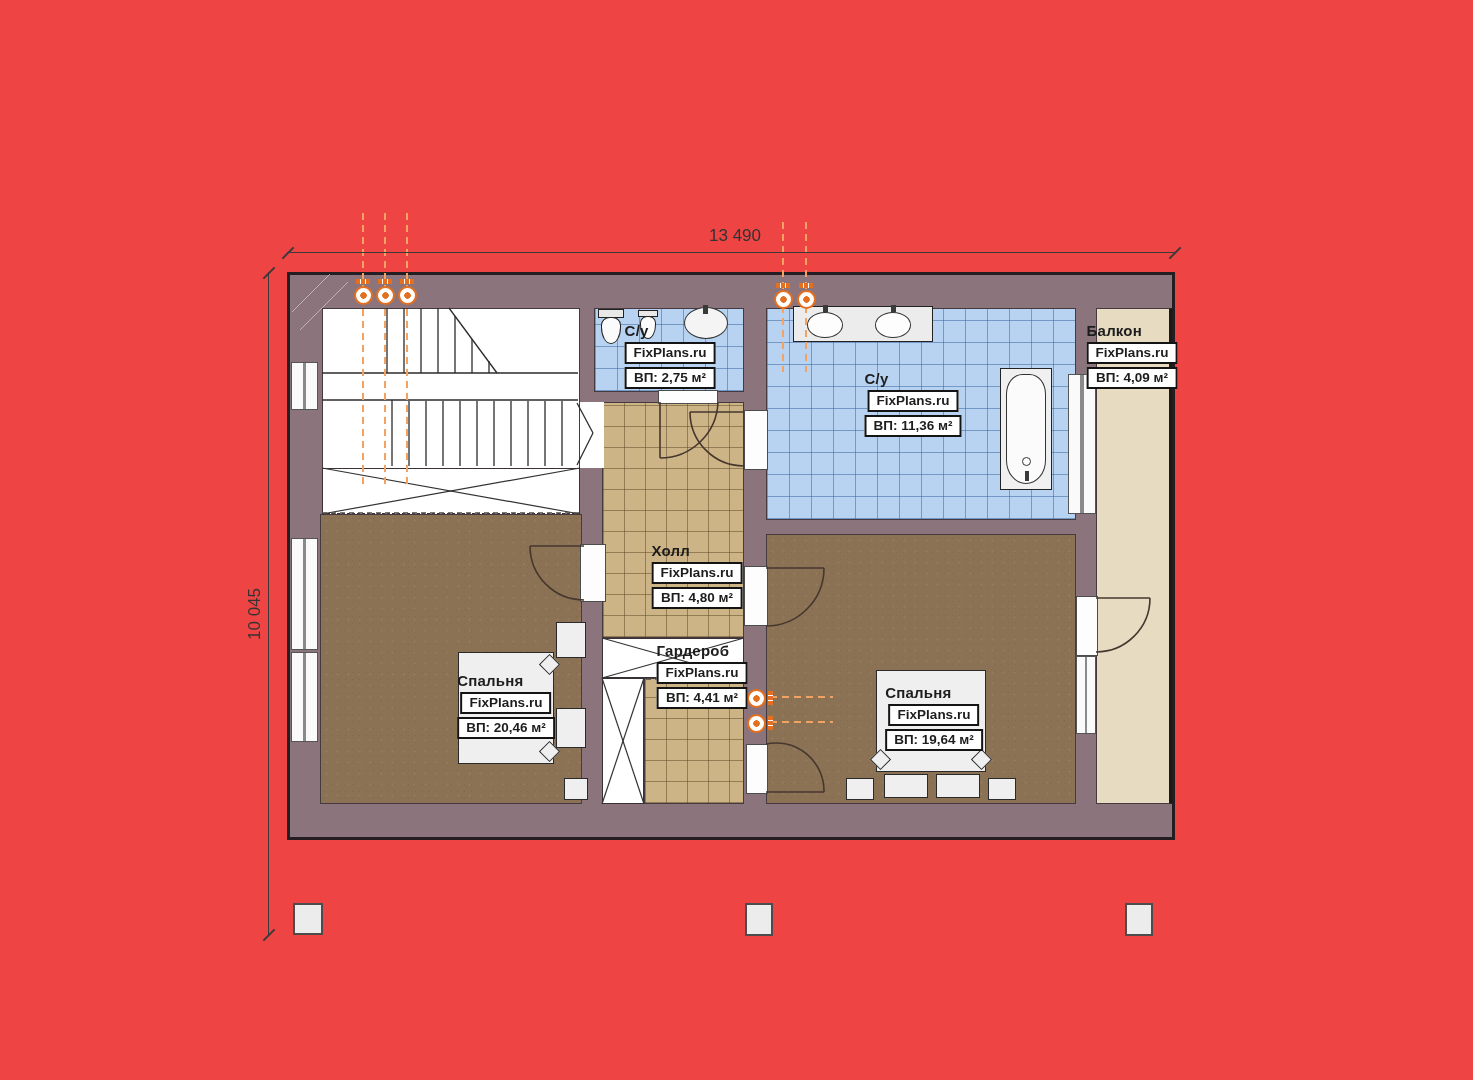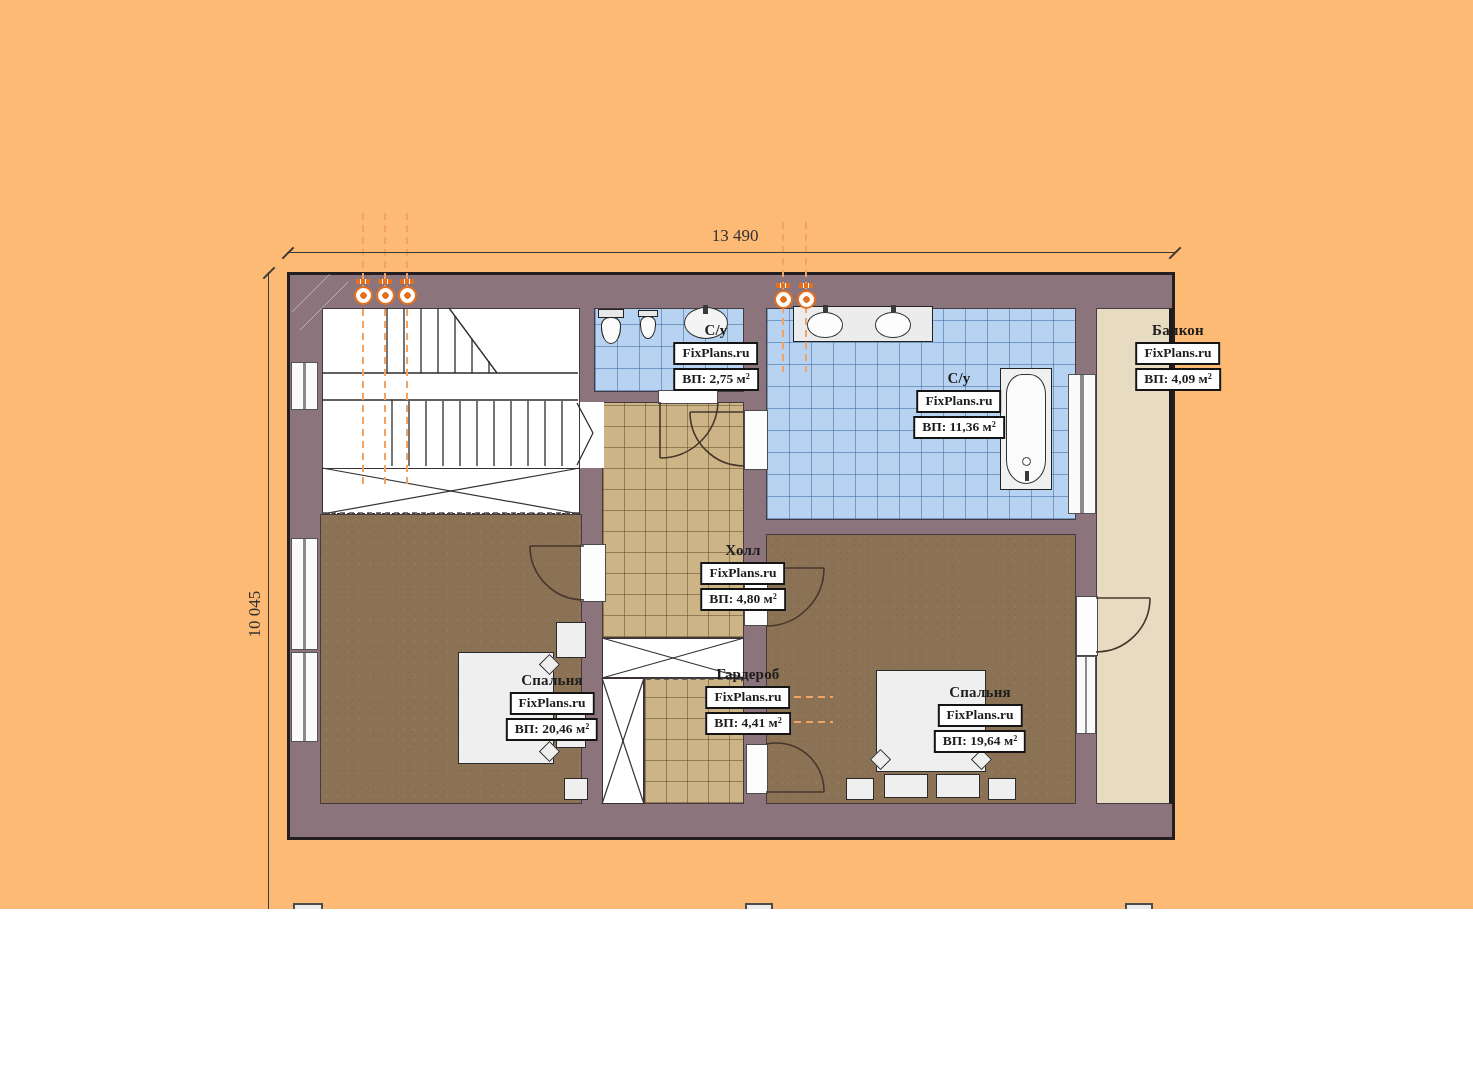--- a/index.html
+++ b/index.html
@@ -1,17 +1,17 @@
 <!DOCTYPE html>
 <html><head>
 <meta charset="utf-8">
 <style>
   html,body{margin:0;padding:0;background:#fff;}
-  .canvas{position:relative;width:1473px;height:909px;background:#fdba74;overflow:hidden;
-          font-family:Liberation Serif, serif;}
+  .canvas{position:relative;width:1473px;height:1080px;background:#ef4444;overflow:hidden;
+          font-family:Liberation Sans, sans-serif;}
 
   
   .building{position:absolute;left:287px;top:272px;width:888px;height:568px;
             background:#8b747b;border:3px solid #241d22;box-sizing:border-box;z-index:1;}
   .room{position:absolute;box-sizing:border-box;z-index:5;border:1px solid #453a40;}
   .tile-tan{background-color:#cdb486;
     background-image:repeating-linear-gradient(0deg,rgba(90,70,35,.5) 0 1px,transparent 1px 21px),
                      repeating-linear-gradient(90deg,rgba(90,70,35,.5) 0 1px,transparent 1px 21px);}
   .tile-blue{background-color:#b7d3f1;
     background-image:repeating-linear-gradient(0deg,rgba(60,105,160,.55) 0 1px,transparent 1px 22px),
@@ -48,21 +48,21 @@
 
   
   .rad{position:absolute;width:22px;height:28px;z-index:35;}
   .rad-cap{width:14px;height:5px;margin:0 auto;
     background:linear-gradient(90deg,#e4701f 0 4px,#fff 4px 5px,#e4701f 5px 9px,#fff 9px 10px,#e4701f 10px 14px);}
   .rad-circle{width:15px;height:15px;margin:2px auto 0;border:2.5px solid #e4701f;border-radius:50%;
     background:radial-gradient(#e4701f 0 3px,#fff 3.5px);box-sizing:content-box;}
   .rad.horiz{transform:rotate(90deg);}
 
   
-  .room-label{position:absolute;transform:translateX(-50%);text-align:center;z-index:40;margin-left:46px;}
+  .room-label{position:absolute;transform:translateX(-50%);text-align:left;z-index:40;}
   .room-name{font-weight:bold;font-size:15px;color:#1d1d1d;letter-spacing:.2px;}
   .wm-box,.area-box{display:block;margin:3px auto 0;background:#fff;border:2px solid #141414;
     padding:1px 7px 2px;font-size:13.5px;font-weight:bold;color:#1d1d1d;white-space:nowrap;width:max-content;}
 
   
   .dim-line-h{position:absolute;border-top:1.5px solid #3a3a3a;z-index:45;}
   .dim-line-v{position:absolute;border-left:1.5px solid #3a3a3a;z-index:45;}
   .dim-tick{position:absolute;width:16px;border-top:2px solid #3a3a3a;transform:rotate(-45deg);z-index:46;}
   .dim-text{position:absolute;font-size:17px;color:#333;z-index:46;}
   .dim-text.vert{transform:rotate(-90deg);transform-origin:center;}
@@ -261,21 +261,21 @@
   <div class="room-label" style="left:697px;top:542px;">
     <div class="room-name">Холл</div>
     <span class="wm-box">FixPlans.ru</span>
     <span class="area-box">ВП: 4,80 м²</span>
   </div>
   <div class="room-label" style="left:506px;top:672px;">
     <div class="room-name">Спальня</div>
     <span class="wm-box">FixPlans.ru</span>
     <span class="area-box">ВП: 20,46 м²</span>
   </div>
-  <div class="room-label" style="left:702px;top:666px;">
+  <div class="room-label" style="left:702px;top:642px;">
     <div class="room-name">Гардероб</div>
     <span class="wm-box">FixPlans.ru</span>
     <span class="area-box">ВП: 4,41 м²</span>
   </div>
   <div class="room-label" style="left:934px;top:684px;">
     <div class="room-name">Спальня</div>
     <span class="wm-box">FixPlans.ru</span>
     <span class="area-box">ВП: 19,64 м²</span>
   </div>
   <div class="room-label" style="left:1132px;top:322px;">

